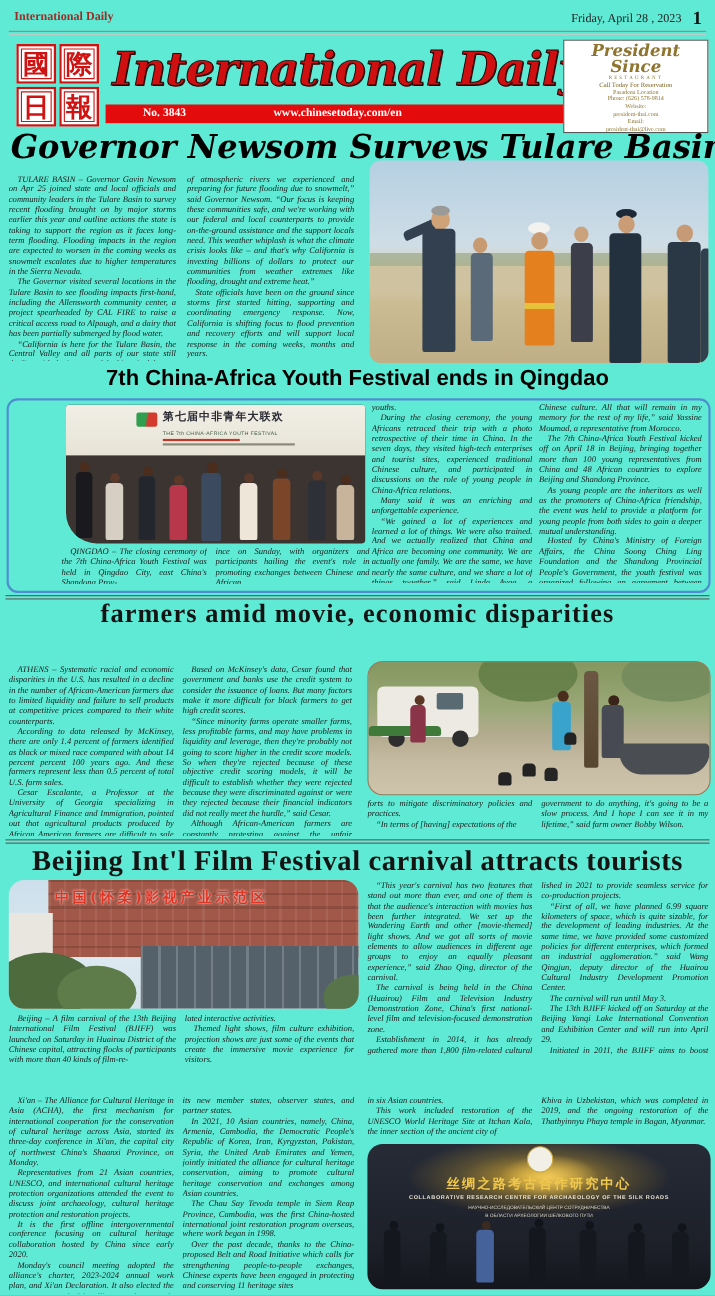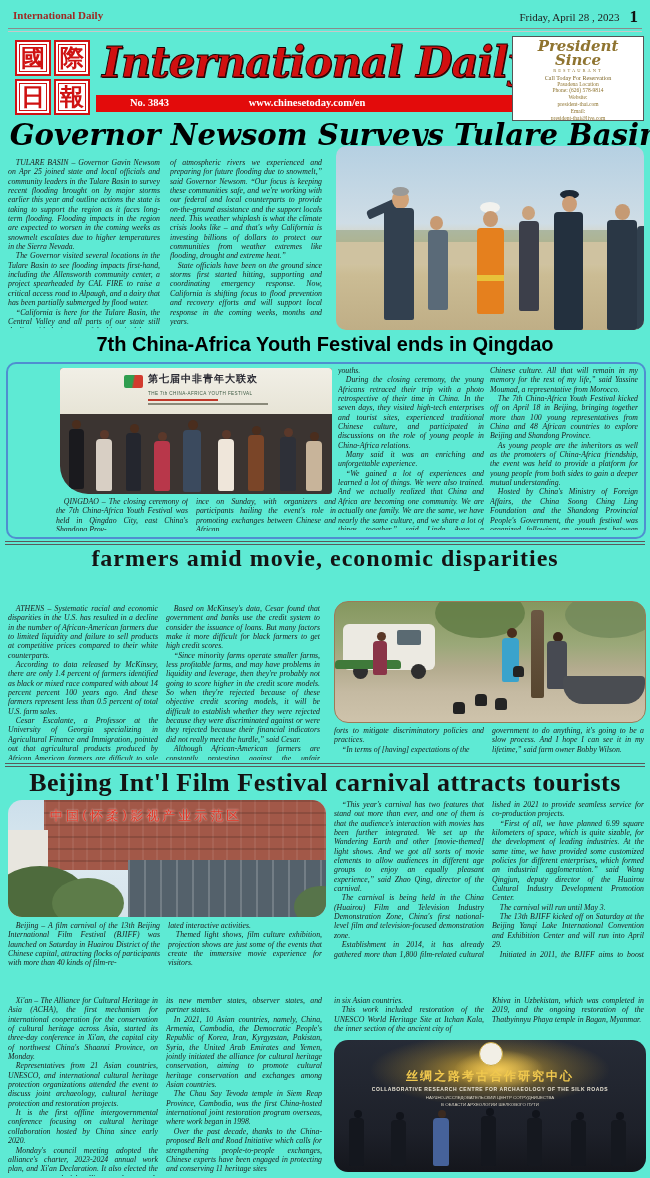--- a/index.html
+++ b/index.html
@@ -180,21 +180,21 @@
   </div>
   <div class="abs col" style="top:726px;left:334px;width:150px;height:34px">forts to mitigate discriminatory policies and practices.
  “In terms of [having] expectations of the</div>
   <div class="abs col" style="top:726px;left:492px;width:152px;height:34px">government to do anything, it's going to be a slow process. And I hope I can see it in my lifetime,” said farm owner Bobby Wilson.</div>
 
   <div class="abs drule" style="top:763px;left:5px;right:5px"></div>
 
   <div class="abs h-serif" style="top:768px;left:0;width:650px;font-size:26px;letter-spacing:.5px">Beijing Int'l Film Festival carnival attracts tourists</div>
   <div class="abs photo" style="top:800px;left:8px;width:318px;height:117px;border-radius:14px;background:linear-gradient(180deg,#ccdfeb,#dce9f0 60%,#d5e2ea)">
     <div class="abs" style="top:0;left:36px;width:282px;height:70px;background:#a25848;background-image:repeating-linear-gradient(180deg,rgba(0,0,0,.14) 0 2px,transparent 2px 12px),repeating-linear-gradient(90deg,rgba(255,255,255,.07) 0 2px,transparent 2px 14px)"></div>
-    <div class="abs" style="top:7px;left:42px;width:272px;font-family:'DejaVu Sans',sans-serif;font-weight:normal;font-size:13px;color:#e23222;letter-spacing:3px;text-shadow:0 0 2px #fff">中国(怀柔)影视产业示范区</div>
+    <div class="abs" style="top:7px;left:42px;width:272px;font-family:'DejaVu Sans',sans-serif;font-weight:bold;font-size:13px;color:#e23222;letter-spacing:3px;text-shadow:0 0 2px #fff">中国(怀柔)影视产业示范区</div>
     <div class="abs" style="top:60px;left:120px;width:198px;height:57px;background:#54616b;background-image:repeating-linear-gradient(90deg,rgba(255,255,255,.18) 0 2px,transparent 2px 16px)"></div>
     <div class="abs" style="top:30px;left:0;width:40px;height:87px;background:#e8e6df"></div>
     <div class="ph" style="top:66px;left:-14px;width:92px;height:60px;background:#4e6b3d"></div>
     <div class="ph" style="top:78px;left:44px;width:72px;height:50px;background:#5d7c49"></div>
     <div class="ph" style="top:86px;left:286px;width:54px;height:42px;background:#57744a"></div>
   </div>
   <div class="abs col" style="top:921px;left:8px;width:152px;height:50px"> Beijing – A film carnival of the 13th Beijing International Film Festival (BJIFF) was launched on Saturday in Huairou District of the Chinese capital, attracting flocks of participants with more than 40 kinds of film-re-</div>
   <div class="abs col" style="top:921px;left:168px;width:154px;height:50px">lated interactive activities.
  Themed light shows, film culture exhibition, projection shows are just some of the events that create the immersive movie experience for visitors.</div>
   <div class="abs col" style="top:800px;left:334px;width:150px;height:160px"> “This year's carnival has two features that stand out more than ever, and one of them is that the audience's interaction with movies has been further integrated. We set up the Wandering Earth and other [movie-themed] light shows. And we got all sorts of movie elements to allow audiences in different age groups to enjoy an equally pleasant experience,” said Zhao Qing, director of the carnival.

